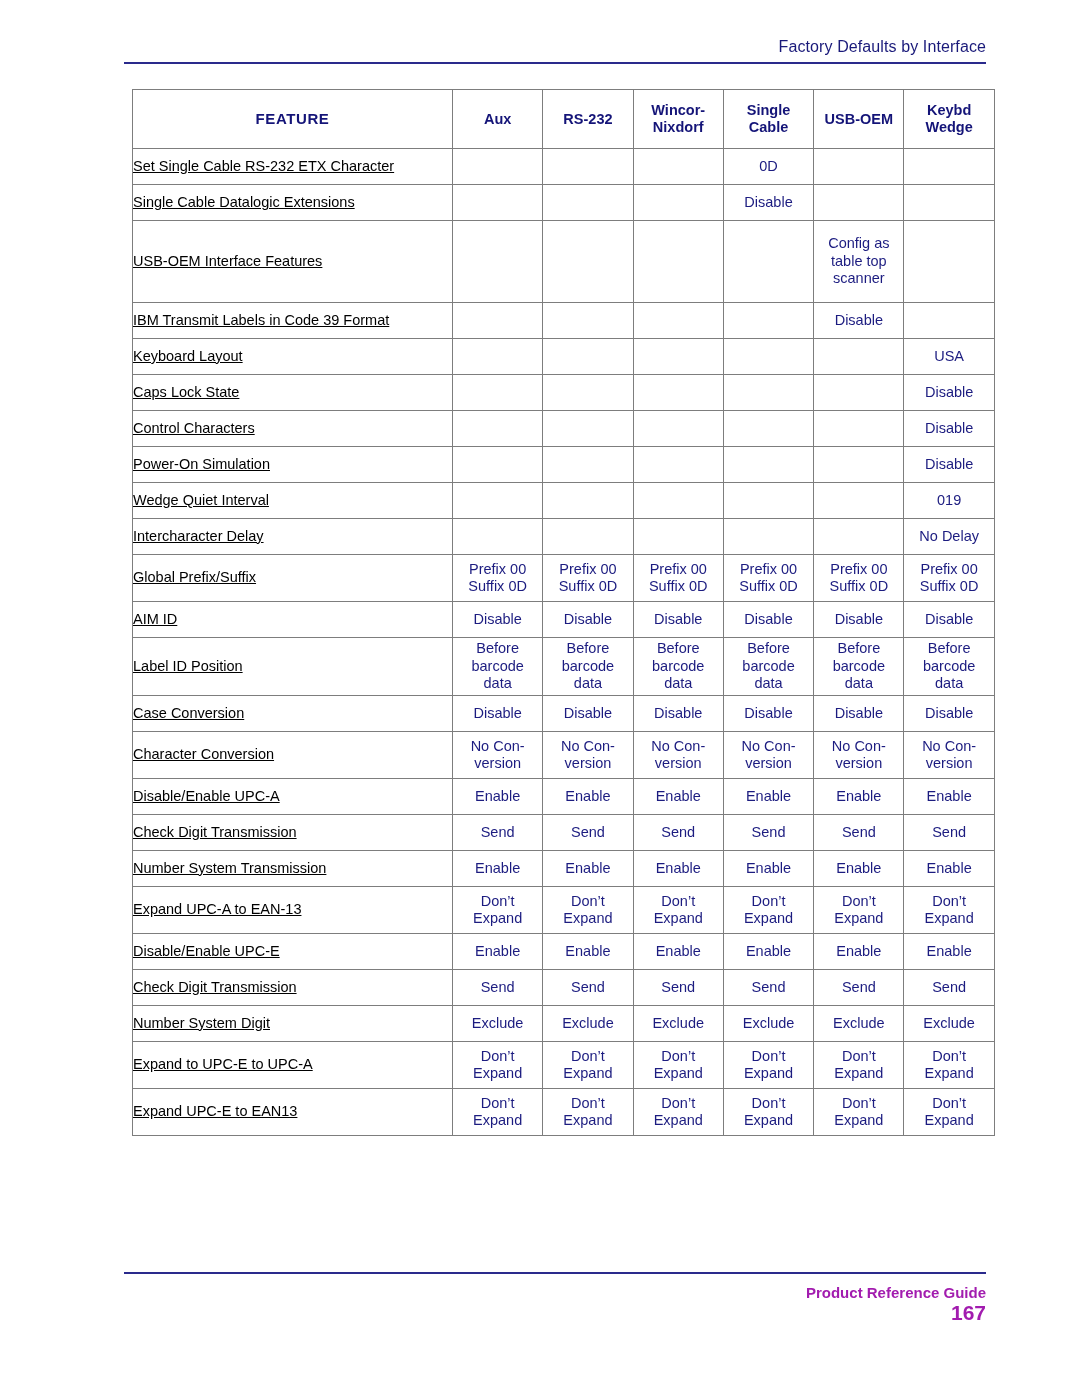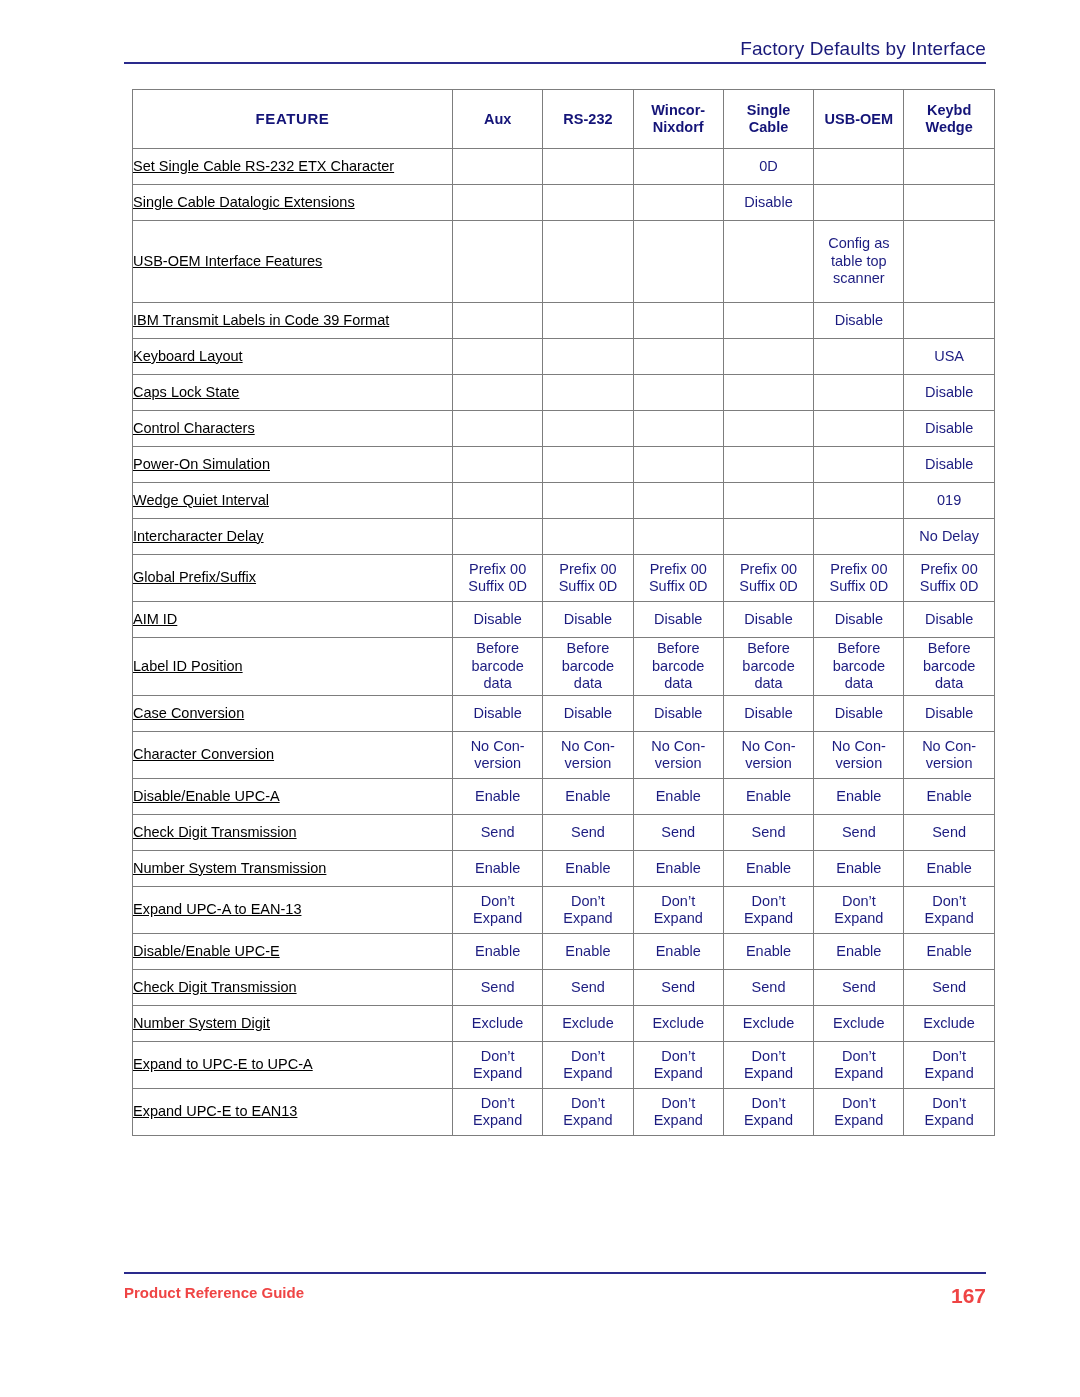--- a/index.html
+++ b/index.html
@@ -23,21 +23,21 @@
     background: #ffffff;
   }
 
   
   .running-head {
     position: absolute;
     left: 124px;
     top: 38px;
     width: 862px;
     text-align: right;
-    font-size: 19px;
+    font-size: 16px;
     color: #1a1a7a;
     letter-spacing: 0.1px;
   }
   .head-rule {
     position: absolute;
     left: 124px;
     top: 62px;
     width: 862px;
     height: 2px;
     background: #2a2a8c;
@@ -109,24 +109,25 @@
     height: 2px;
     background: #2a2a8c;
   }
   .footer {
     position: absolute;
     left: 124px;
     top: 1284px;
     width: 862px;
     display: flex;
     justify-content: space-between;
-    align-items: flex-start;
-    color: #ef4444;
+    align-items: flex-end;
+    color: #a21caf;
     font-weight: bold;
     font-size: 15px;
+    flex-direction: column;
   }
   .footer .page-num { font-size: 21px; }
 </style>
 </head>
 <body>
 
 <div class="page">
 
   <div class="running-head">Factory Defaults by Interface</div>
   <div class="head-rule"></div>

